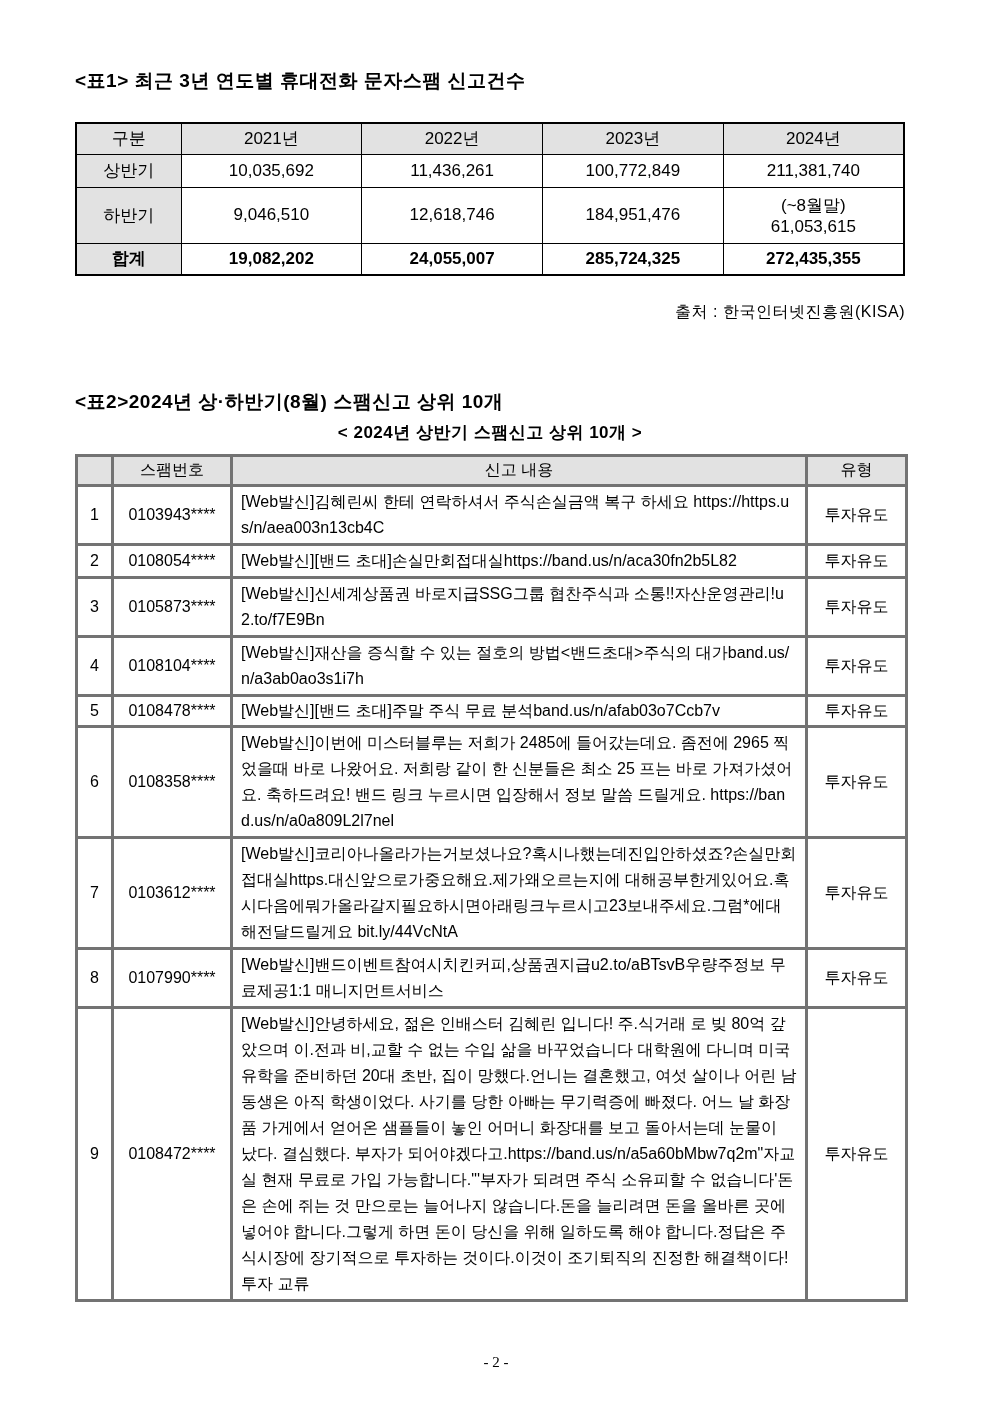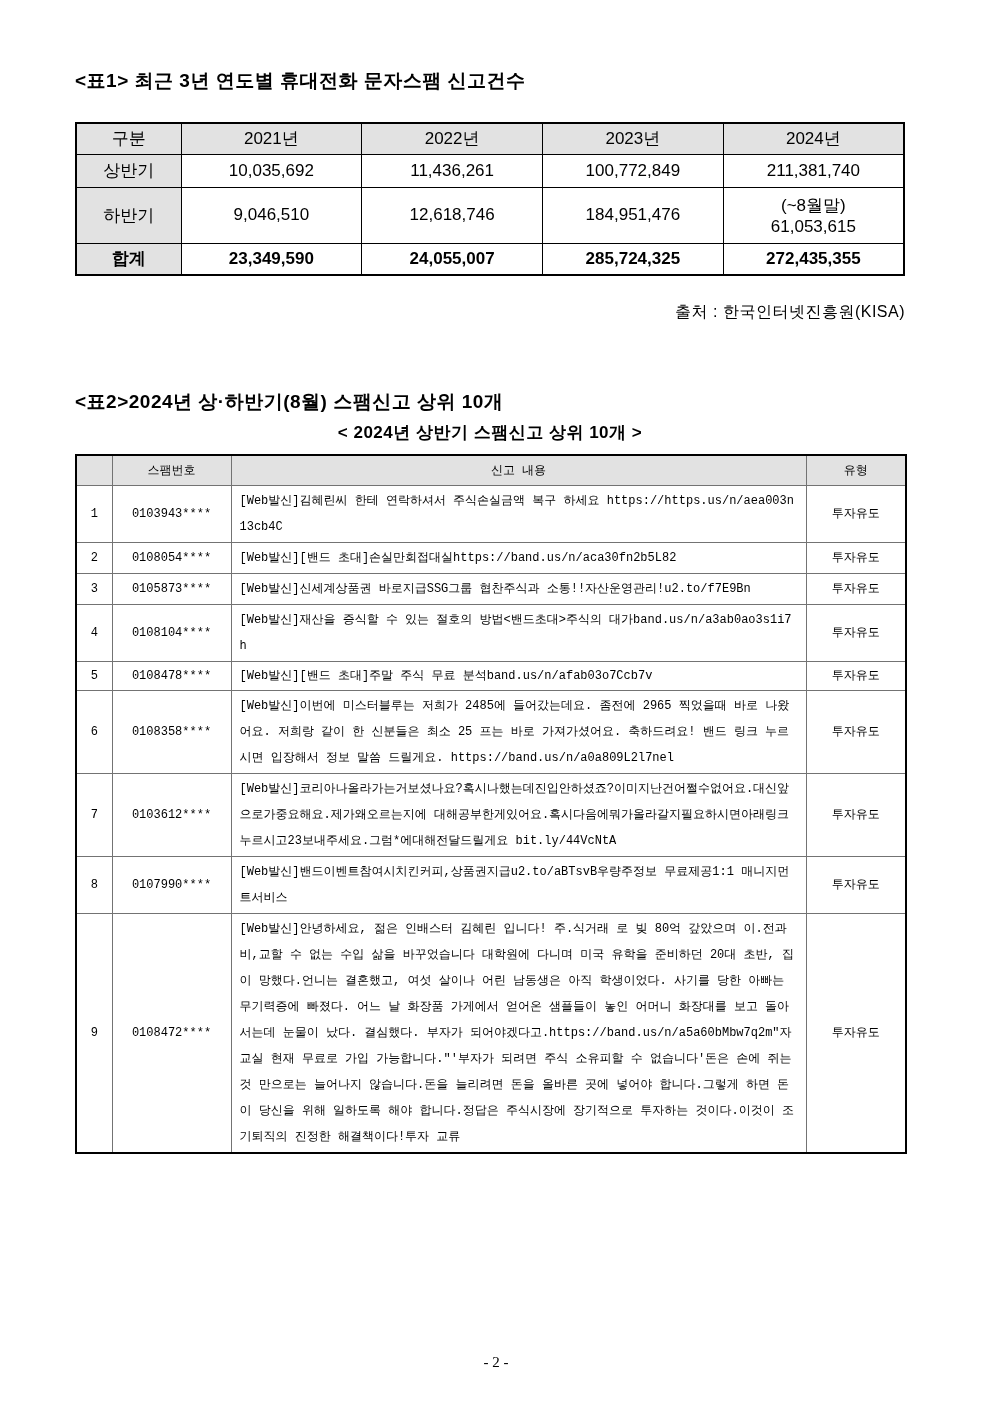--- a/index.html
+++ b/index.html
@@ -58,24 +58,23 @@
   .title2 { margin-top: 66px; margin-bottom: 6px; }
   .subtitle2 {
     text-align: center;
     font-size: 17px;
     font-weight: bold;
     margin-bottom: 10px;
     letter-spacing: 0.5px;
   }
   .table2 { border: 2px solid #000; }
   .table2 th, .table2 td {
-    border: 1px solid #737373;
-    font-size: 12px;
+    border: 3px solid #737373;
+    font-size: 16px;
     vertical-align: middle;
-    font-family: Liberation Mono, monospace;
   }
   .table2 th {
     background: #e2e2e2;
     font-weight: normal;
     height: 30px;
     text-align: center;
   }
   .table2 td { padding: 2px 4px; }
   .table2 td.c-no, .table2 td.c-num, .table2 td.c-type { text-align: center; }
   .table2 td.c-content {
@@ -137,21 +136,21 @@
         <td>9,046,510</td>
         <td>12,618,746</td>
         <td>184,951,476</td>
         <td>
           <span class="note-line">(~8월말)</span>
           <span class="note-line">61,053,615</span>
         </td>
       </tr>
       <tr class="r-total">
         <td class="rowlabel">합계</td>
-        <td>23,349,590</td>
+        <td>19,082,202</td>
         <td>24,055,007</td>
         <td>285,724,325</td>
         <td>272,435,355</td>
       </tr>
     </tbody>
       </table>
 
     <div class="source">출처 : 한국인터넷진흥원(KISA)</div>
 
     <div class="t-title title2">&lt;표2&gt;2024년 상·하반기(8월) 스팸신고 상위 10개</div>
@@ -203,21 +202,21 @@
       </tr>
       <tr class="r6">
         <td class="c-no">6</td>
         <td class="c-num">0108358****</td>
         <td class="c-content">[Web발신]이번에 미스터블루는 저희가 2485에 들어갔는데요. 좀전에 2965 찍었을때 바로 나왔어요. 저희랑 같이 한 신분들은 최소 25 프는 바로 가져가셨어요. 축하드려요! 밴드 링크 누르시면 입장해서 정보 말씀 드릴게요. https://band.us/n/a0a809L2l7nel</td>
         <td class="c-type">투자유도</td>
       </tr>
       <tr class="r7">
         <td class="c-no">7</td>
         <td class="c-num">0103612****</td>
-        <td class="c-content">[Web발신]코리아나올라가는거보셨나요?혹시나했는데진입안하셨죠?이미지난건어쩔수없어요.대신앞으로가중요해요.제가왜오르는지에 대해공부한게있어요.혹시다음에뭐가올라갈지필요하시면아래링크누르시고23보내주세요.그럼*에대해전달드릴게요 bit.ly/44VcNtA</td>
+        <td class="c-content">[Web발신]코리아나올라가는거보셨나요?혹시나했는데진입안하셨죠?손실만회접대실https.대신앞으로가중요해요.제가왜오르는지에 대해공부한게있어요.혹시다음에뭐가올라갈지필요하시면아래링크누르시고23보내주세요.그럼*에대해전달드릴게요 bit.ly/44VcNtA</td>
         <td class="c-type">투자유도</td>
       </tr>
       <tr class="r8">
         <td class="c-no">8</td>
         <td class="c-num">0107990****</td>
         <td class="c-content">[Web발신]밴드이벤트참여시치킨커피,상품권지급u2.to/aBTsvB우량주정보 무료제공1:1 매니지먼트서비스</td>
         <td class="c-type">투자유도</td>
       </tr>
       <tr class="r9">
         <td class="c-no">9</td>

